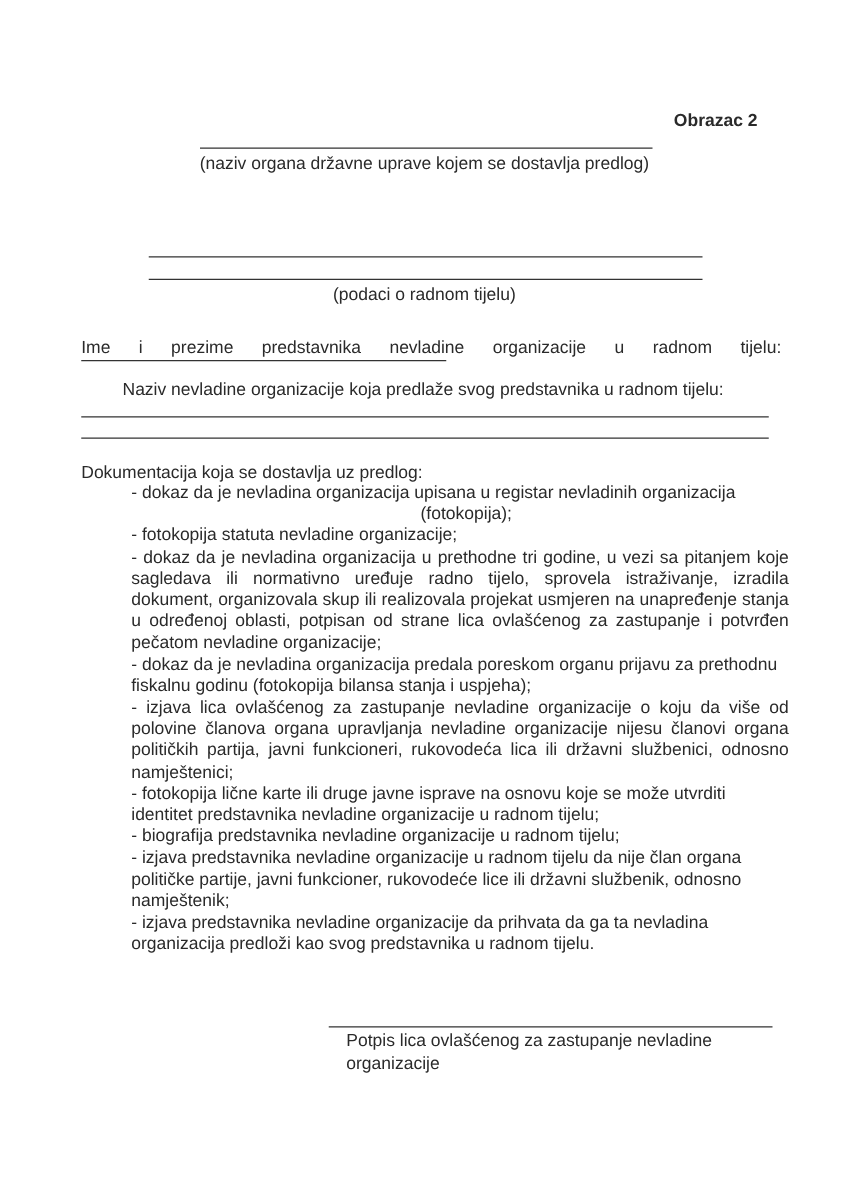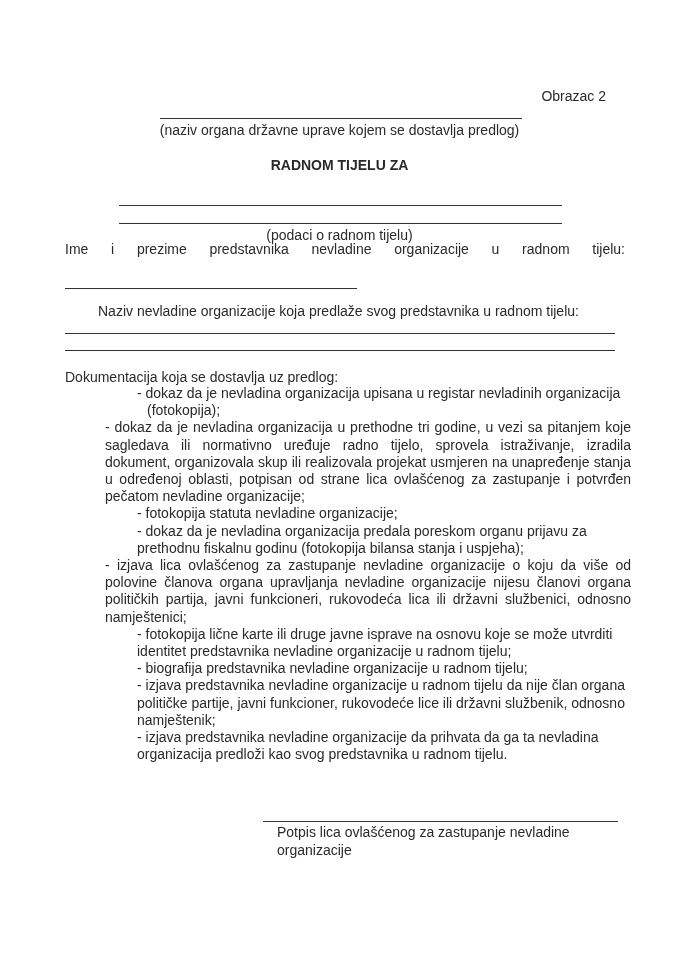--- a/index.html
+++ b/index.html
@@ -2,64 +2,63 @@
 <html><head>
 <meta charset="utf-8">
 <style>
   html, body { margin: 0; padding: 0; background: #ffffff; }
   body {
     width: 679px; height: 960px; position: relative; overflow: hidden;
     font-family: "Liberation Sans", sans-serif; color: #2a2a2a;
   }
   .abs { position: absolute; }
   .line { position: absolute; height: 0; border-top: 1px solid #333; }
-  .form-no { top: 88px; right: 73px; font-size: 14px; font-weight: normal; }
+  .form-no { top: 88px; right: 73px; font-size: 14px; font-weight: bold; }
   .center { left: 0; width: 679px; text-align: center; }
   .sub { font-size: 14px; }
   .title { font-size: 14px; font-weight: bold; line-height: 18px; }
   .p { font-size: 14px; line-height: 18px; }
   .justify { text-align: justify; text-align-last: justify; }
   .docs { left: 105px; width: 526px; top: 385px; font-size: 14px; line-height: 17.2px; }
   .docs .item { text-align: justify; }
-  .docs .item.nojust { text-align: left; margin-left: 32px; }
-  .docs .item .cont { display: block; padding-left: 10px; }
+  .docs .item.nojust { text-align: left; }
+  .docs .item .cont { display: block; padding-left: 10px; text-align: center; }
   .sig { left: 277px; top: 823px; width: 300px; font-size: 14px; line-height: 18px; }
 </style>
 </head>
 <body>
 
 <div class="abs form-no">Obrazac 2</div>
 
 <div class="line" style="top:118px; left:160px; width:362px;"></div>
 <div class="abs center sub" style="top:122px;">(naziv organa državne uprave kojem se dostavlja predlog)</div>
 
 <div class="abs center title" style="top:156px;">
-  <div>RADNOM TIJELU ZA</div>
 </div>
 
 <div class="line" style="top:205px; left:119px; width:443px;"></div>
 <div class="line" style="top:223px; left:119px; width:443px;"></div>
 <div class="abs center sub" style="top:227px;">(podaci o radnom tijelu)</div>
 
-<div class="abs p justify" style="top:240px; left:65px; width:560px;">Ime i prezime predstavnika nevladine organizacije u radnom tijelu:</div>
+<div class="abs p justify" style="top:268px; left:65px; width:560px;">Ime i prezime predstavnika nevladine organizacije u radnom tijelu:</div>
 <div class="line" style="top:288px; left:65px; width:292px;"></div>
 
 <div class="abs p" style="top:302px; left:65px; width:560px;margin-left:33px;">Naziv nevladine organizacije koja predlaže svog predstavnika u radnom tijelu:</div>
 <div class="line" style="top:333px; left:65px; width:550px;"></div>
 <div class="line" style="top:350px; left:65px; width:550px;"></div>
 
 <div class="abs p" style="top:368px; left:65px;text-align:center;">Dokumentacija koja se dostavlja uz predlog:</div>
 
 <div class="abs docs">
   <div class="item nojust">
     <span>- dokaz da je nevladina organizacija upisana u registar nevladinih organizacija</span>
     <span class="cont">(fotokopija);</span>
   </div>
+  <div class="item nojust">- fotokopija statuta nevladine organizacije;</div>
   <div class="item">- dokaz da je nevladina organizacija u prethodne tri godine, u vezi sa pitanjem koje sagledava ili normativno uređuje radno tijelo, sprovela istraživanje, izradila dokument, organizovala skup ili realizovala projekat usmjeren na unapređenje stanja u određenoj oblasti, potpisan od strane lica ovlašćenog za zastupanje i potvrđen pečatom nevladine organizacije;</div>
-  <div class="item nojust">- fotokopija statuta nevladine organizacije;</div>
   <div class="item nojust">- dokaz da je nevladina organizacija predala poreskom organu prijavu za prethodnu fiskalnu godinu (fotokopija bilansa stanja i uspjeha);</div>
   <div class="item">- izjava lica ovlašćenog za zastupanje nevladine organizacije o koju da više od polovine članova organa upravljanja nevladine organizacije nijesu članovi organa političkih partija, javni funkcioneri, rukovodeća lica ili državni službenici, odnosno namještenici;</div>
   <div class="item nojust">- fotokopija lične karte ili druge javne isprave na osnovu koje se može utvrditi identitet predstavnika nevladine organizacije u radnom tijelu;</div>
   <div class="item nojust">- biografija predstavnika nevladine organizacije u radnom tijelu;</div>
   <div class="item nojust">- izjava predstavnika nevladine organizacije u radnom tijelu da nije član organa političke partije, javni funkcioner, rukovodeće lice ili državni službenik, odnosno namještenik;</div>
   <div class="item nojust">- izjava predstavnika nevladine organizacije da prihvata da ga ta nevladina organizacija predloži kao svog predstavnika u radnom tijelu.</div>
 </div>
 
 <div class="line" style="top:821px; left:263px; width:355px;"></div>
 <div class="abs sig">Potpis lica ovlašćenog za zastupanje nevladine organizacije</div>

